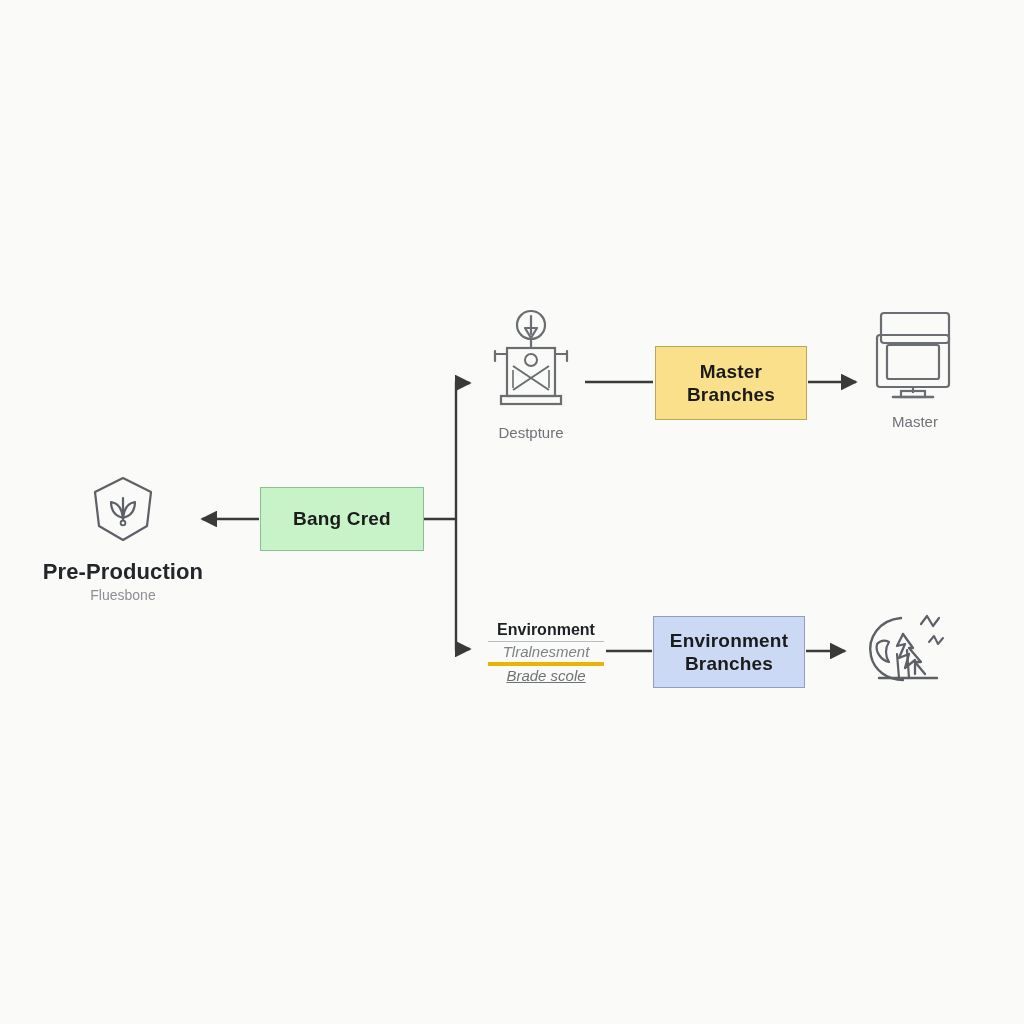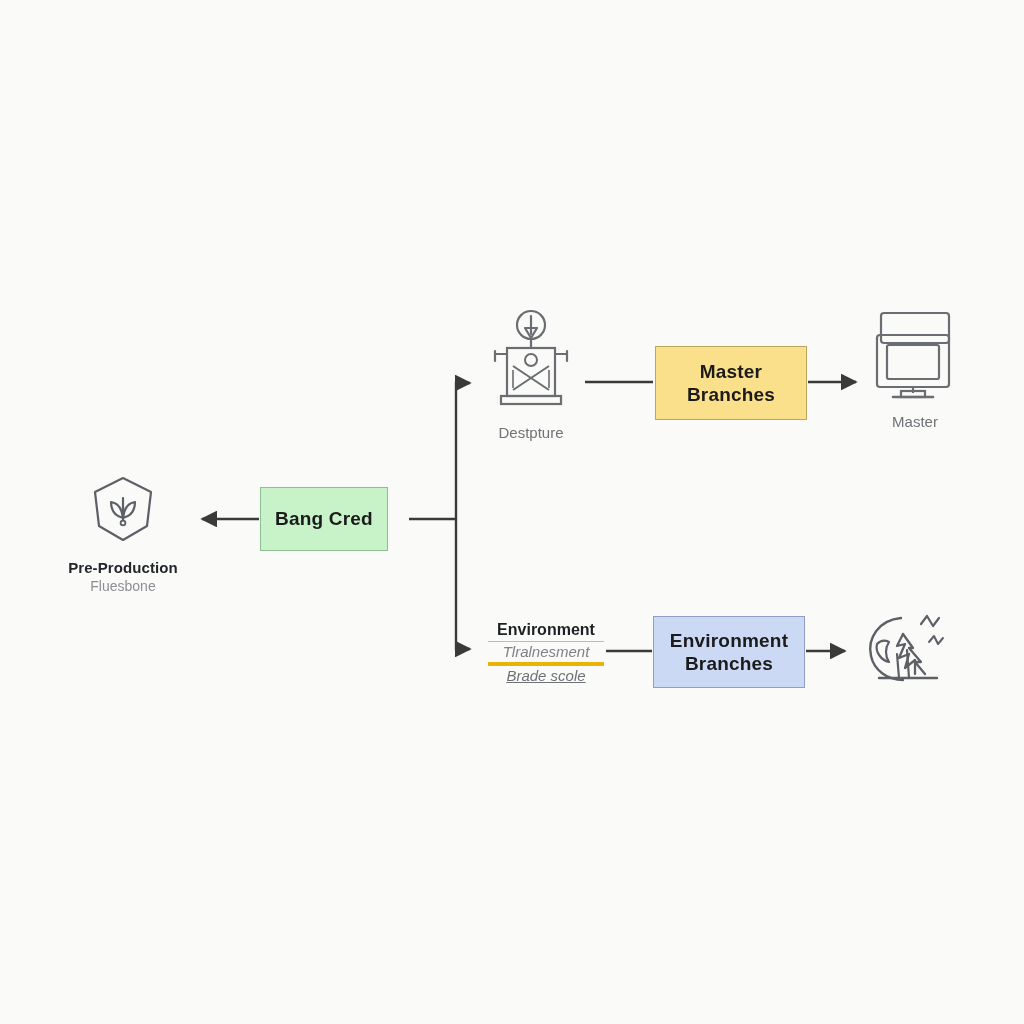--- a/index.html
+++ b/index.html
@@ -29,21 +29,21 @@
     justify-content: center;
     text-align: center;
     border: 1px solid #9a9a8e;
     color: #1b1b1b;
     font-weight: bold;
     line-height: 1.22;
     letter-spacing: .2px;
     z-index: 3;
   }
   .box-green {
-    left: 260px; top: 487px; width: 128px; height: 64px;
+    left: 260px; top: 487px; width: 164px; height: 64px;
     background: #c8f2c8;
     border-color: #8fbf90;
     font-size: 19px;
   }
   .box-yellow {
     left: 655px; top: 346px; width: 152px; height: 74px;
     background: #fae08a;
     border-color: #bda65c;
     font-size: 19px;
   }
@@ -59,21 +59,21 @@
   .node {
     position: absolute;
     display: flex;
     flex-direction: column;
     align-items: center;
     z-index: 2;
   }
   .node .glyph { display: block; }
   .node .cap-main {
     margin-top: 9px;
-    font-size: 15px;
+    font-size: 22px;
     font-weight: bold;
     color: #23262b;
     letter-spacing: .1px;
     white-space: nowrap;
   }
   .node .cap-sub {
     margin-top: 2px;
     font-size: 14px;
     color: #8c8f94;
     white-space: nowrap;

